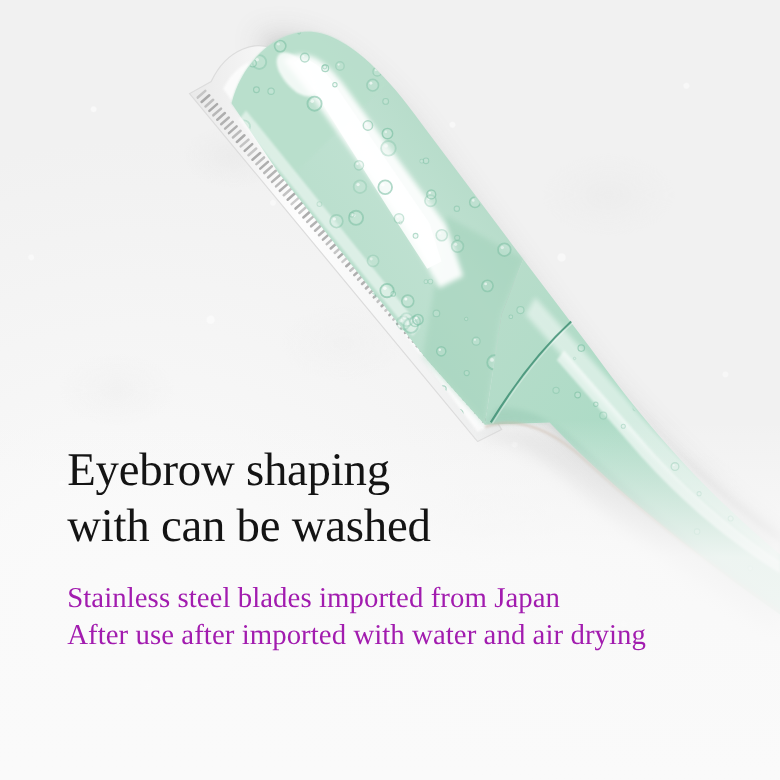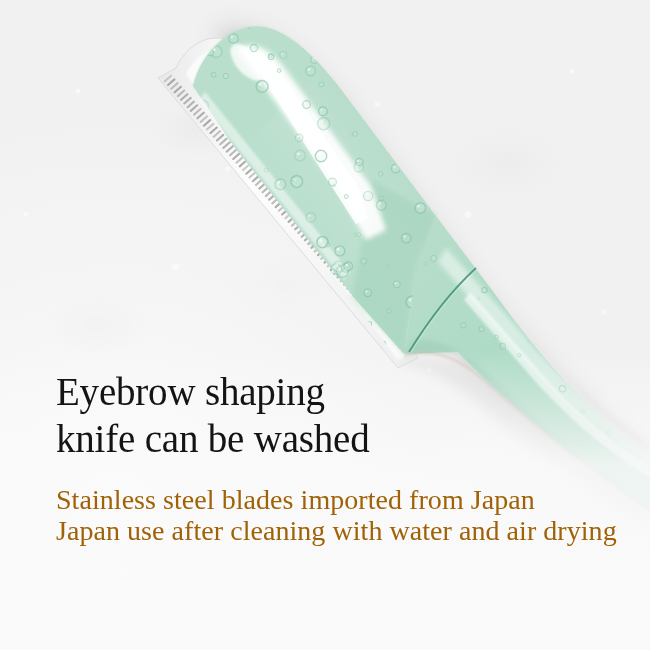--- a/index.html
+++ b/index.html
@@ -79,24 +79,24 @@
   .headline {
     font-size: 39px;
     line-height: 47px;
     font-weight: 400;
     color: #141414;
     letter-spacing: -.2px;
     white-space: nowrap;
   }
   .bullets { margin-top: 22px; }
   .bullet {
-    font-size: 28px;
+    font-size: 24px;
     line-height: 31px;
     font-weight: 400;
-    color: #a16207;
+    color: #a21caf;
     letter-spacing: .05px;
     white-space: nowrap;
   }
 </style>
 </head>
 <body>
 
 <div id="stage">
 
   <div class="bg-base"></div>
@@ -718,20 +718,20 @@
 
       <path d="M404,360 C440,352 472,372 506,402 C552,442 598,476 650,512
                L650,528 C582,486 528,448 486,412 C452,382 426,366 404,366 Z" fill="#c8c8c8" opacity=".35" filter="url(#blurMid)"></path>
     </svg>
   </div>
 
   <div class="bg-copywash"></div>
 
   <div class="copy">
     <div class="headline">Eyebrow shaping</div>
-    <div class="headline">knife can be washed</div>
+    <div class="headline">with can be washed</div>
     <div class="bullets">
       <div class="bullet">Stainless steel blades imported from Japan</div>
-      <div class="bullet">Japan use after cleaning with water and air drying</div>
+      <div class="bullet">After use after imported with water and air drying</div>
     </div>
   </div>
 
 </div>
 
 </body></html>

